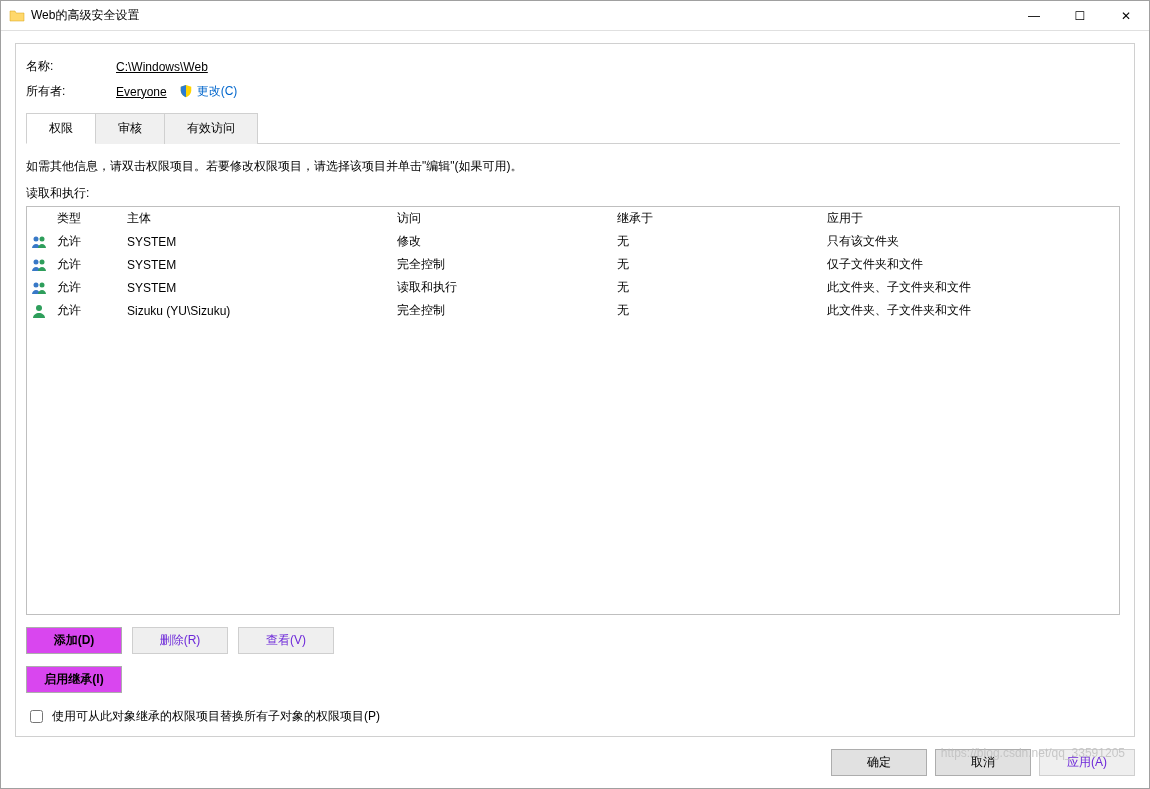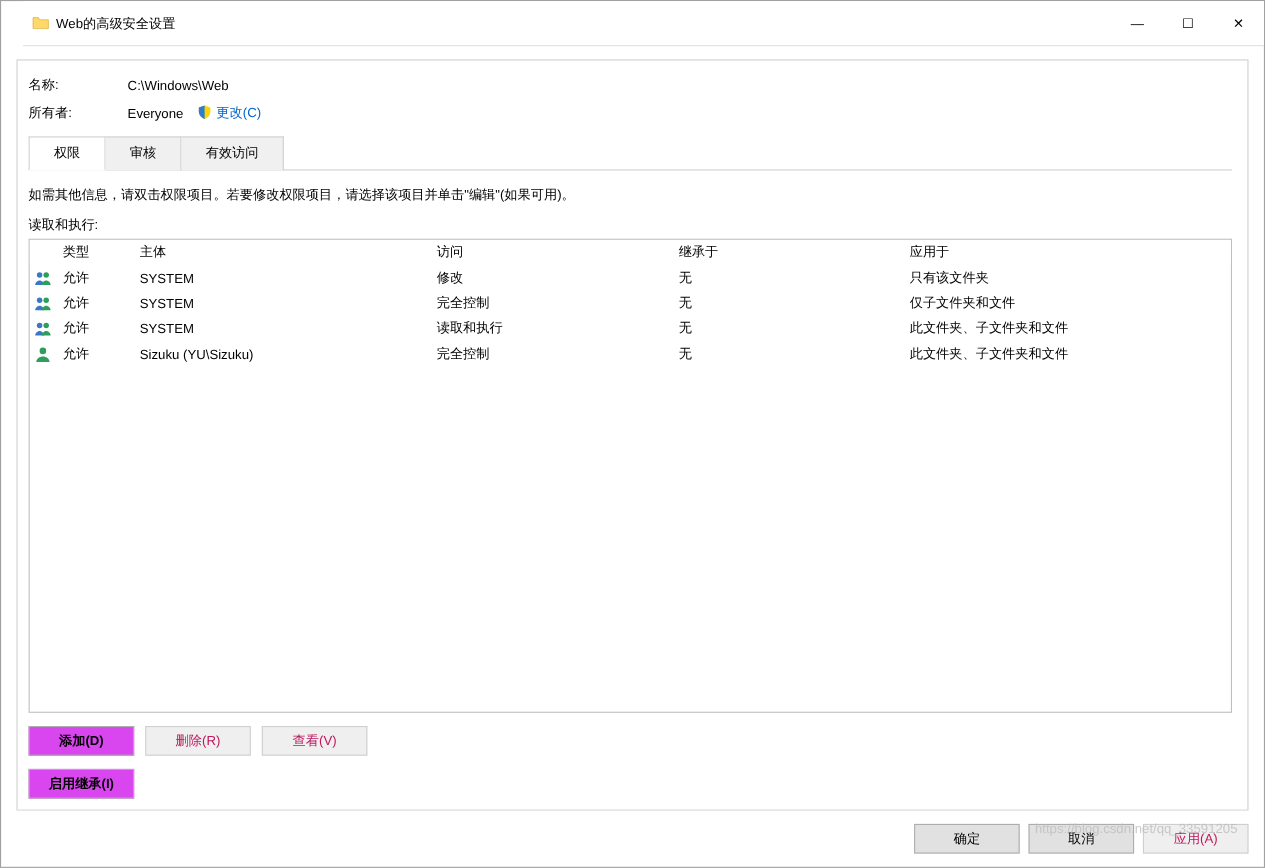--- a/index.html
+++ b/index.html
@@ -1,29 +1,29 @@
 <!DOCTYPE html>
 <html><head>
 <meta charset="utf-8">
 <style>
   * { box-sizing: border-box; }
   html, body { margin:0; padding:0; font-family: "Microsoft YaHei", "Segoe UI", sans-serif; font-size:12px; background:#fff; color:#000; }
   .window { width:1150px; height:789px; border:1px solid #a0a0a0; display:flex; flex-direction:column; background:#fff; position:relative; }
-  .titlebar { height:41px; display:flex; align-items:center; background:#fff; border-bottom:1px solid #e0e0e0;margin-left:20px; }
+  .titlebar { height:30px; display:flex; align-items:center; background:#fff; border-bottom:1px solid #e0e0e0; }
   .titlebar .icon { width:16px; height:16px; margin:0 6px 0 8px; display:inline-block; }
   .titlebar .title { flex:1; font-size:12px; }
   .winbtns { display:flex; height:100%; }
   .winbtn { width:46px; display:flex; align-items:center; justify-content:center; font-size:12px; }
 
   .content { flex:1; padding:12px 14px 0 14px; display:flex; flex-direction:column; overflow:hidden; }
   .inner-frame { flex:1; border:1px solid #d0d0d0; padding:14px 14px 10px 10px; display:flex; flex-direction:column; overflow:hidden; }
 
   .kv { display:flex; align-items:center; margin-bottom:8px; }
   .kv .k { width:90px; }
-  .kv .v { margin-right:12px; }
+  .kv .v { margin-right:12px;text-decoration:underline; }
   .shield { width:14px; height:14px; vertical-align:-2px; margin-right:4px; }
   .link { color:#0066cc; cursor:pointer; }
 
   .tabs { display:flex; border-bottom:1px solid #d0d0d0; margin-top:4px; }
   .tab { padding:6px 22px; border:1px solid #d0d0d0; border-bottom:none; background:#f0f0f0; margin-right:0; cursor:pointer; position:relative; top:1px; }
   .tab.active { background:#fff; border-bottom:1px solid #fff; }
   .tab:not(.active) { border-left:none; }
   .tab:first-child { border-left:1px solid #d0d0d0;text-align:center; }
 
   .instr { margin:14px 0 10px 0; }
@@ -31,21 +31,21 @@
 
   .table-wrap { flex:1; border:1px solid #bfbfbf; overflow:auto; background:#fff; }
   table { width:100%; border-collapse:collapse; }
   th { text-align:left; font-weight:normal; padding:3px 6px; background:#fff; }
   td { padding:3px 6px; white-space:nowrap; }
   .row-icon { width:16px; height:16px; vertical-align:middle; }
   .col-icon { width:24px; padding-left:4px; padding-right:0; }
 
   .btnrow { margin-top:12px; display:flex; gap:10px; }
   .btn { min-width:96px; padding:4px 12px; border:1px solid #adadad; background:#e1e1e1; cursor:pointer; font-family:inherit; font-size:12px; text-align:center; }
-  .btn:disabled { color:#be185d; border-color:#cfcfcf; background:#efefef; cursor:default; }
+  .btn:disabled { color:#6d28d9; border-color:#cfcfcf; background:#efefef; cursor:default; }
   .btn.ac { background:#d946ef; border-color:#adadad;font-weight:bold; }
 
   .chk-row { margin-top:14px; display:flex; align-items:center; gap:6px; }
 
   .footer { display:flex; justify-content:flex-end; gap:8px; padding:12px 14px; }
 
   .watermark { position:absolute; right:24px; bottom:28px; font-size:12px; color:#bdbdbd; opacity:.8; pointer-events:none; }
 </style>
 </head>
 <body>
@@ -165,20 +165,24 @@
       <div class="btnrow">
         <button class="btn ac">添加(D)</button>
         <button class="btn" disabled="">删除(R)</button>
         <button class="btn" disabled="">查看(V)</button>
       </div>
 
       <div class="btnrow">
         <button class="btn ac">启用继承(I)</button>
       </div>
 
+      <label class="chk-row">
+        <input type="checkbox" style="">
+        <span>使用可从此对象继承的权限项目替换所有子对象的权限项目(P)</span>
+      </label>
 
     </div>
   </div>
 
   <div class="footer">
     <button class="btn">确定</button>
     <button class="btn">取消</button>
     <button class="btn" disabled="">应用(A)</button>
   </div>
 

